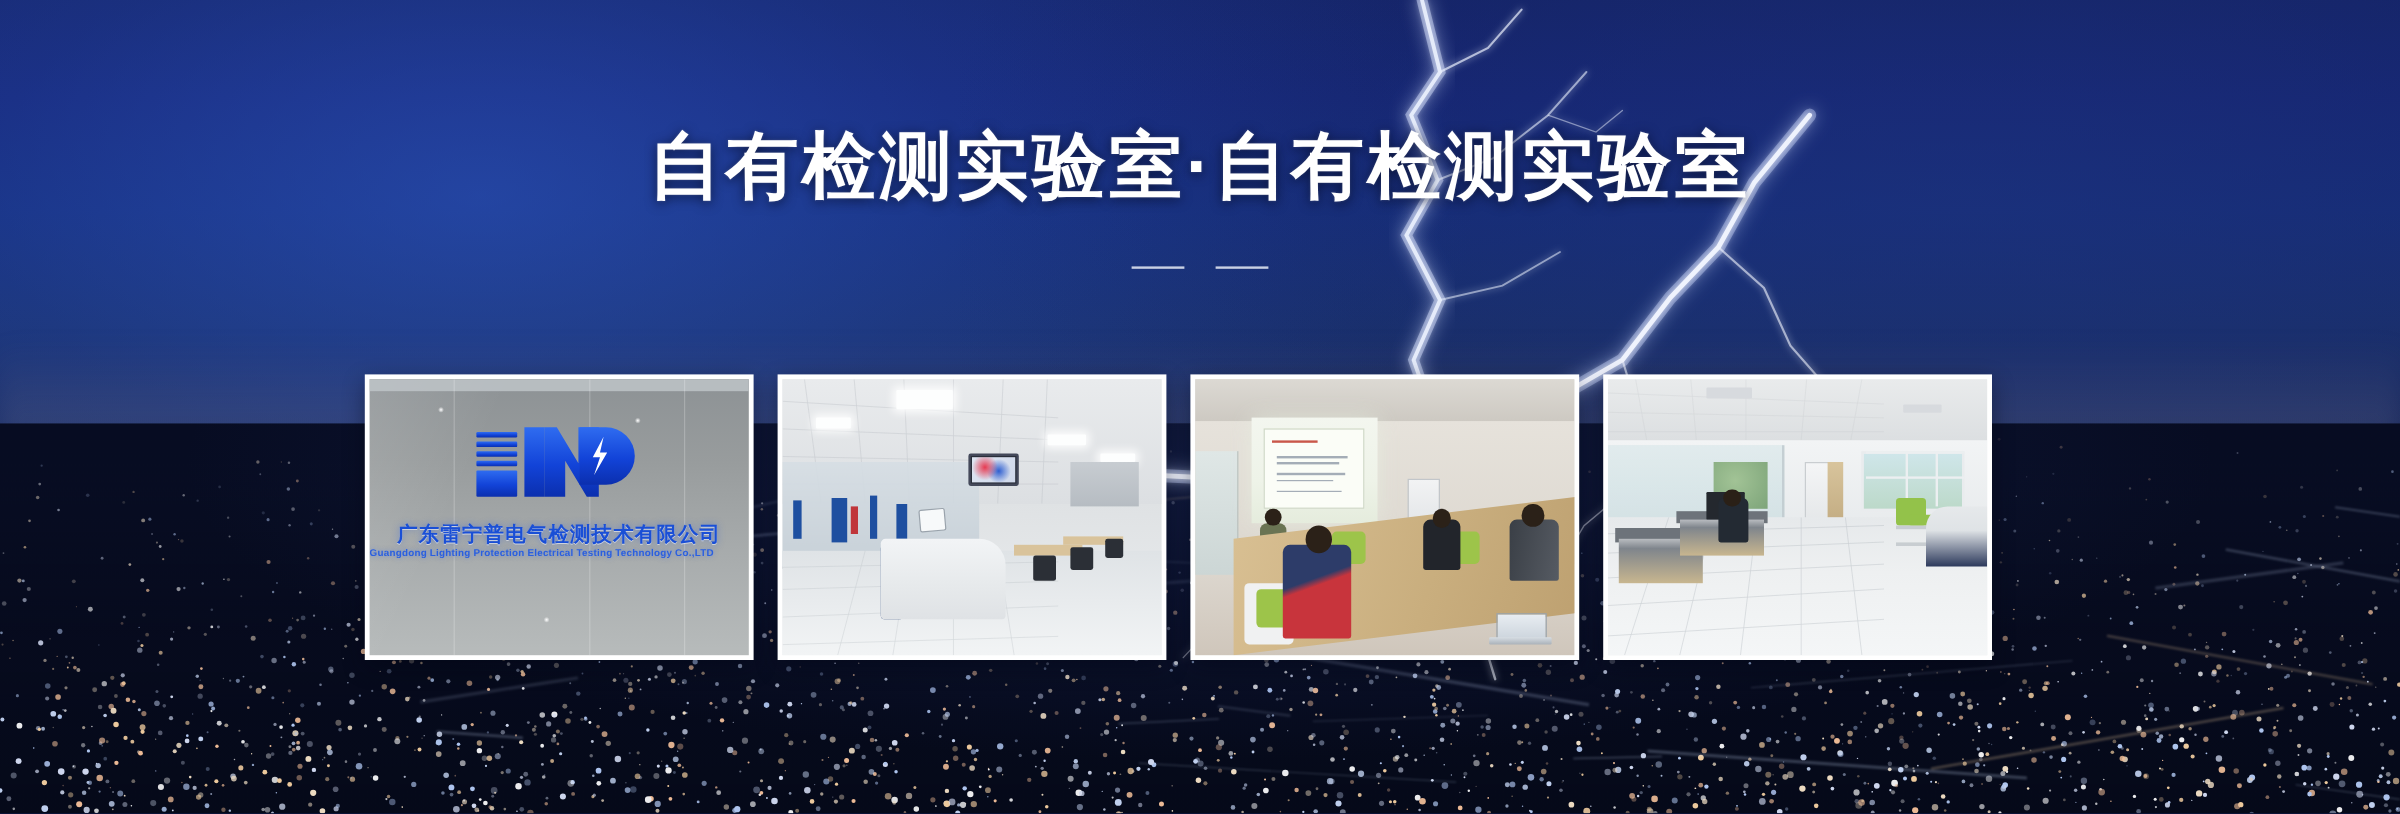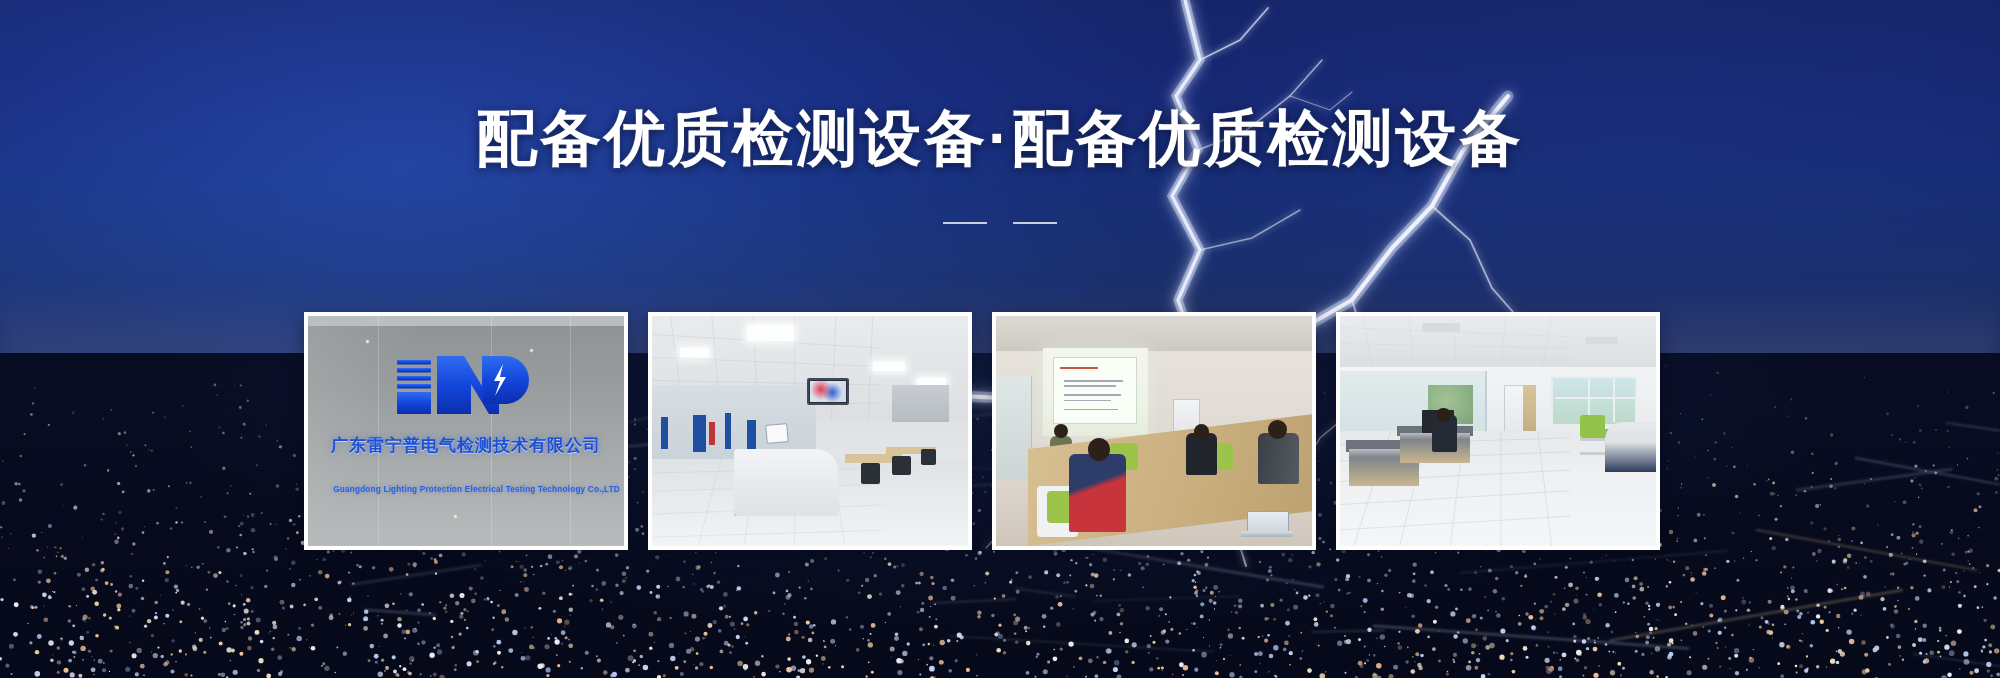--- a/index.html
+++ b/index.html
@@ -125,25 +125,24 @@
     position:absolute;left:50%;top:34px;transform:translateX(-50%);
     width:150px;height:72px;
   }
   .p1 .cn{
     position:absolute;left:0;right:0;top:118px;text-align:center;
     font-size:17px;font-weight:bold;color:#1a4fd6;letter-spacing:1px;
     text-shadow:0 1px 0 rgba(255,255,255,.55), 0 0 6px rgba(40,90,220,.5);
     white-space:nowrap;
   }
   .p1 .en{
-    position:absolute;left:0;right:4px;top:140px;text-align:right;
+    position:absolute;left:0;right:16px;top:140px;text-align:left;
     font-size:8.2px;font-weight:bold;color:#2a5fe0;letter-spacing:.2px;
     text-shadow:0 0 4px rgba(60,110,230,.55);
     white-space:nowrap;
-    margin-top:29px;
   }
   .p1 .glint{
     position:absolute;width:5px;height:5px;border-radius:50%;
     background:radial-gradient(circle,#fff 0%,rgba(255,255,255,0) 70%);
   }
 
   
   .p2{background:linear-gradient(to bottom,#e6e8ea 0%,#dfe2e4 45%,#eceef0 100%);}
   .p2 .ceiling{position:absolute;left:0;right:0;top:0;height:45%;
     background:linear-gradient(to bottom,#e9ebed,#dcdfe2);}
@@ -2549,21 +2548,21 @@
         <path d="M1232 412 L1194 440 L1168 482" stroke-width="1.2" stroke-opacity=".45"></path>
         <path d="M1120 390 L1086 436 L1062 492 L1070 544" stroke-width="1.7" stroke-opacity=".55"></path>
         <path d="M1062 492 L1020 512 L986 548" stroke-width="1.1" stroke-opacity=".4"></path>
         <path d="M960 396 L918 428 L884 468" stroke-width="1.4" stroke-opacity=".5"></path>
         <path d="M880 376 L836 400 L790 410 L742 400" stroke-width="1.4" stroke-opacity=".45"></path>
         <path d="M800 352 L752 344 L706 352 L660 342" stroke-width="1.3" stroke-opacity=".4"></path>
       </g>
     </svg>
   </div>
 
-  <div class="headline">配备优质检测设备·配备优质检测设备</div>
+  <div class="headline">自有检测实验室·自有检测实验室</div>
 
   <div class="subwrap">
     <span class="rule"></span>
     <span class="rule"></span>
   </div>
 
   <div class="gallery">
 
     <div class="frame">
       <div class="shot p1">

